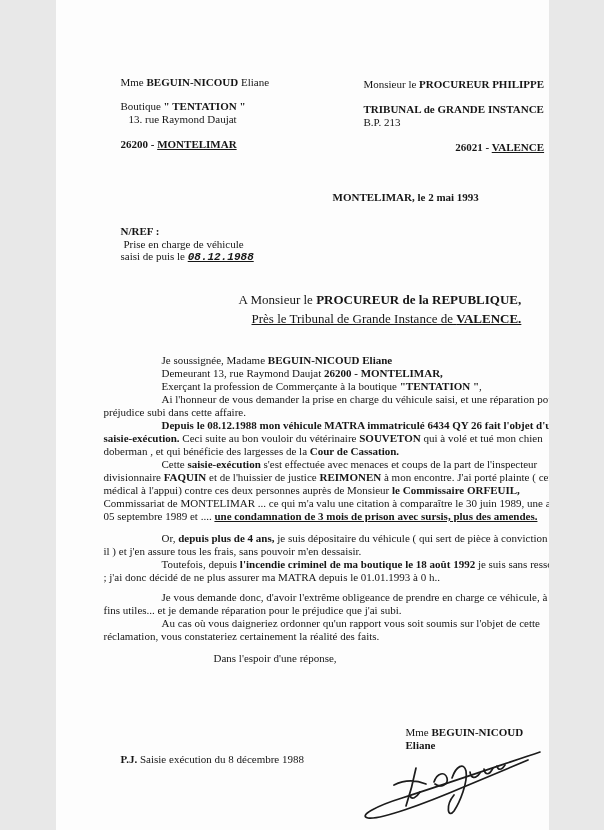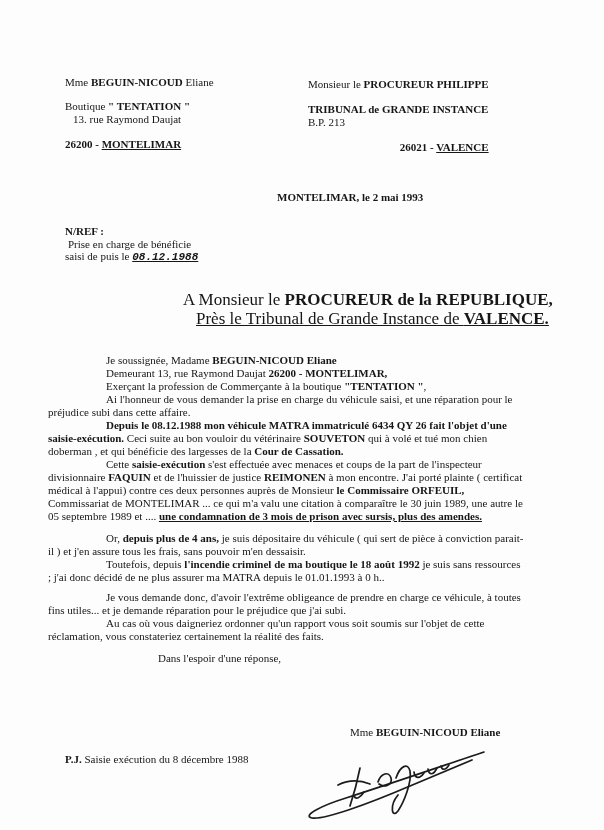--- a/index.html
+++ b/index.html
@@ -1,19 +1,19 @@
 <!DOCTYPE html>
 <html><head>
 <meta charset="utf-8">
 <style>
   * { margin: 0; padding: 0; box-sizing: border-box; }
   html, body { background: #e8e8e8; }
   .page {
     position: relative;
-    width: 604px;
+    width: 493px;
     height: 830px;
     margin: 0 auto;
     background: #fdfdfd;
     color: #161616;
     font-family: "Liberation Serif", "DejaVu Serif", serif;
     font-size: 11px;
     line-height: 13px;
     overflow: hidden;
   }
   .b { font-weight: bold; }
@@ -29,21 +29,21 @@
 
   #recipient { left: 308px; top: 78px; }
   #recipient .l2 { margin-top: 12px; }
   #recipient .l4 { margin-top: 12px; text-align: right; }
 
   #dateline { left: 277px; top: 191px; font-size: 11px; }
 
   #refblock { left: 65px; top: 225px; line-height: 12.5px; }
   #refblock .l2 { margin-left: 3px; }
 
-  #addressee { left: 183px; top: 293px; font-size: 17px; }
+  #addressee { left: 183px; top: 293px; font-size: 13px; }
   #addressee .l2 { margin-top: 6px; margin-left: 13px; text-decoration: underline; }
 
   #body { left: 48px; top: 354px; width: 478px; }
   #body p { text-indent: 58px; }
   #body p.big-ind { text-indent: 110px; }
   #body p.gap-s { margin-top: 7px; }
   #body p.gap-m { margin-top: 9px; }
   #body p.gap-l { margin-top: 11px; }
 
   #sig-name { left: 350px; top: 726px; }
@@ -69,21 +69,21 @@
     <div class="l1"><span>Monsieur le </span><span class="b">PROCUREUR PHILIPPE</span></div>
     <div class="l2"><span class="b">TRIBUNAL de GRANDE INSTANCE</span></div>
     <div class="l3"><span>B.P. 213</span></div>
     <div class="l4"><span class="b">26021 - </span><span class="b u">VALENCE</span></div>
   </div>
 
   <div class="abs" id="dateline"><span class="b">MONTELIMAR,  le 2 mai  1993</span></div>
 
   <div class="abs" id="refblock">
     <div class="l1"><span class="b">N/REF :</span></div>
-    <div class="l2"><span>Prise en charge de bénéficie</span></div>
+    <div class="l2"><span>Prise en charge de véhicule</span></div>
     <div class="l3"><span>saisi de puis le </span><span class="b u i">08.12.1988</span></div>
   </div>
 
   <div class="abs" id="addressee">
     <div class="l1"><span>A Monsieur le </span><span class="b">PROCUREUR de la REPUBLIQUE,</span></div>
     <div class="l2"><span>Près le Tribunal de Grande Instance de </span><span class="b">VALENCE.</span></div>
   </div>
 
   <div class="abs" id="body">
     <p><span>Je soussignée, Madame </span><span class="b">BEGUIN-NICOUD Eliane</span></p>

